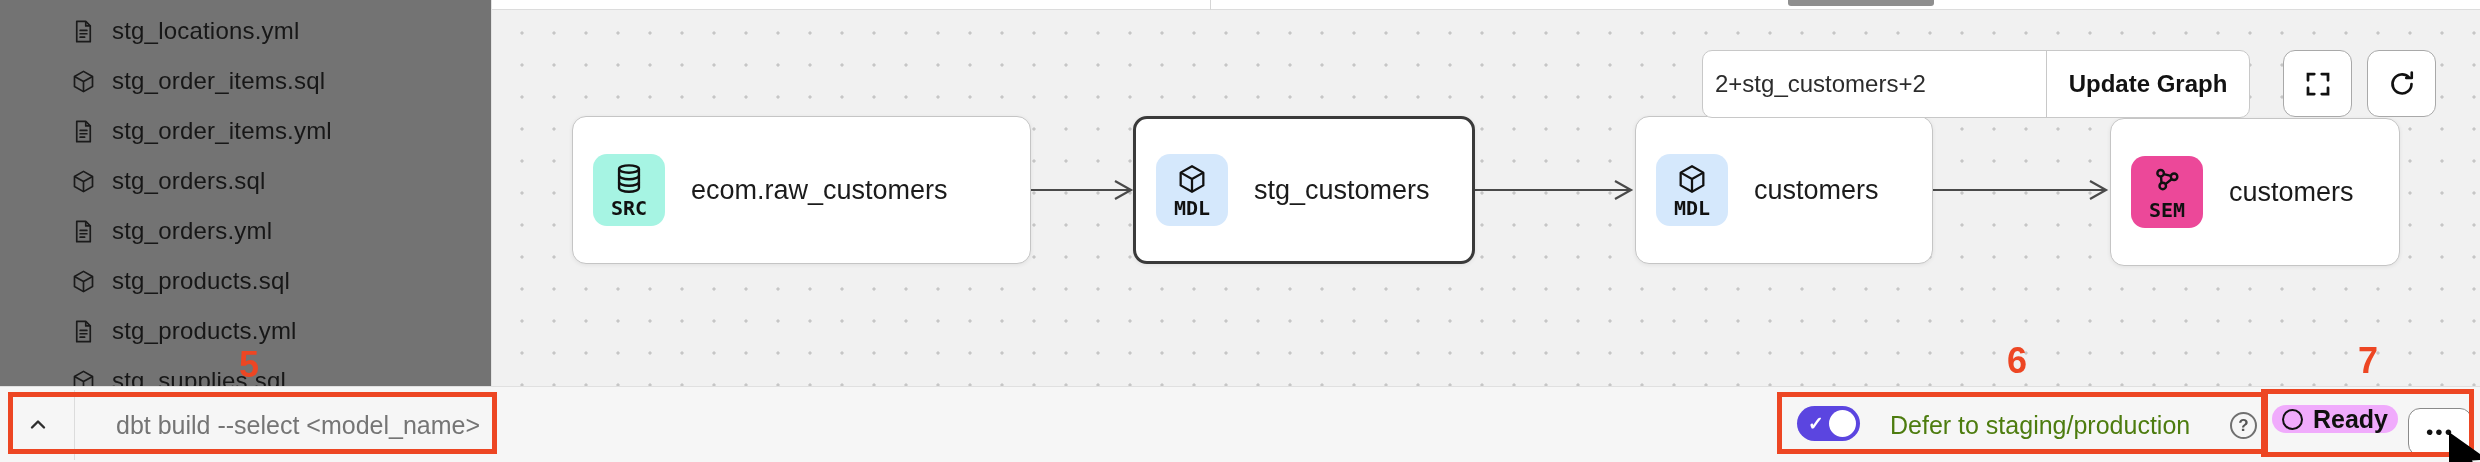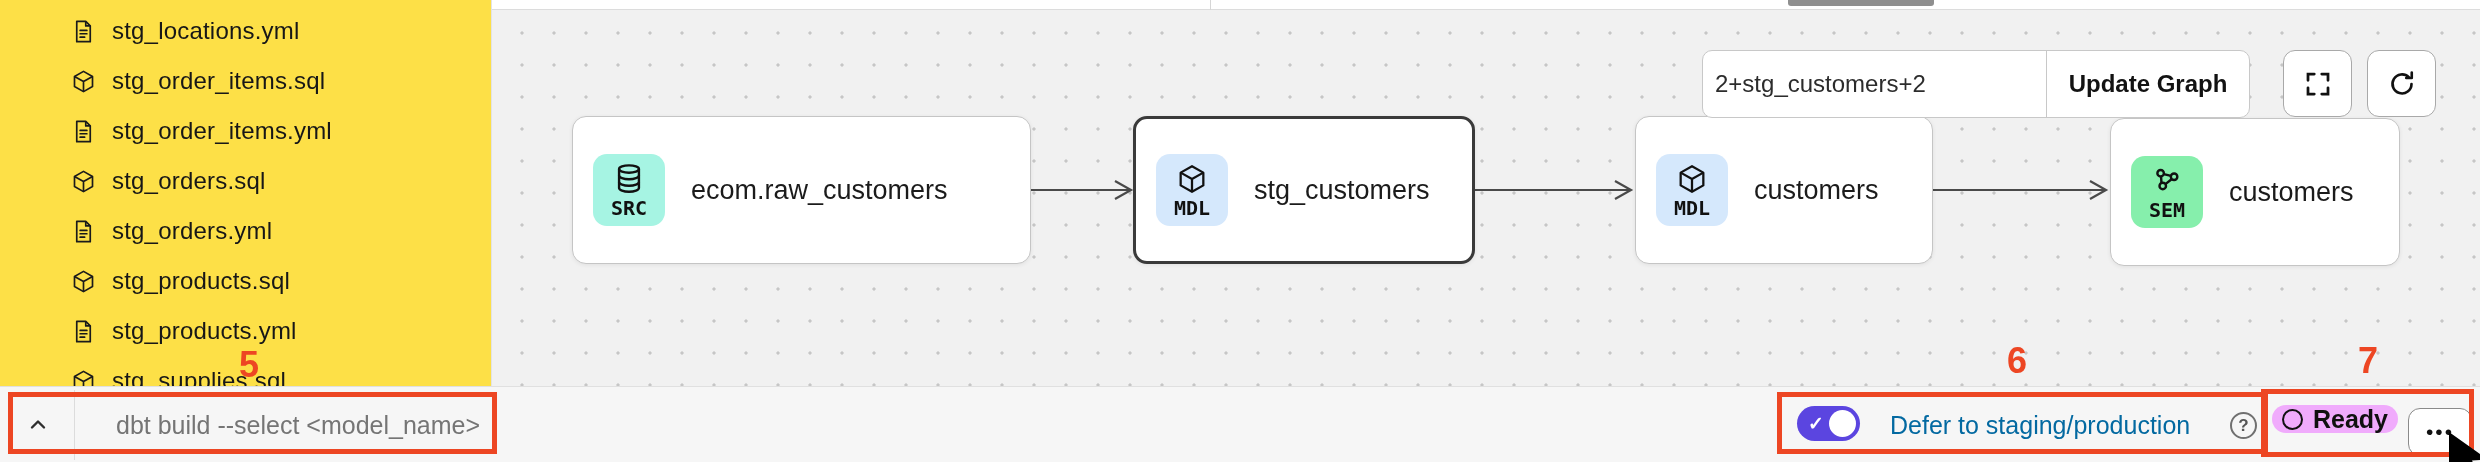--- a/index.html
+++ b/index.html
@@ -5,21 +5,21 @@
   * { margin:0; padding:0; box-sizing:border-box; }
   html,body { width:2480px; height:462px; }
   body {
     position:relative; overflow:hidden; background:#fff;
     font-family:"Liberation Sans", sans-serif; color:#1a1a1a;
   }
 
   
   .sidebar {
     position:absolute; left:0; top:0; width:492px; height:386px;
-    background:#fde047; border-right:1px solid #e3e3e3; z-index:2;
+    background:#737373; border-right:1px solid #e3e3e3; z-index:2;
   }
   .side-item {
     position:absolute; left:0; width:100%; height:50px;
     display:flex; align-items:center; padding-left:68px; cursor:pointer;
   }
   .side-item .fic { width:30px; height:30px; display:flex; align-items:center; justify-content:center; flex:0 0 30px; }
   .side-item .fic svg { width:27px; height:27px; }
   .side-item .flabel { margin-left:14px; font-size:24px; font-weight:500; color:#171717; letter-spacing:0.2px; }
 
   
@@ -109,21 +109,21 @@
   }
   .defer-toggle .tick {
     position:absolute; left:11px; top:6px; color:#fff; font-size:19px; font-weight:700;
   }
   .defer-toggle .knob {
     position:absolute; right:4px; top:4px; width:27px; height:27px;
     border-radius:50%; background:#fff;
   }
   .defer-label {
     position:absolute; left:1890px; top:0; height:76px; line-height:76px;
-    font-size:25px; font-weight:500; color:#0369a1;
+    font-size:25px; font-weight:500; color:#4d7c0f;
   }
   .help-icon {
     position:absolute; left:2230px; top:25px; width:27px; height:27px;
     border:2px solid #707070; border-radius:50%; color:#555;
     font-size:17px; font-weight:700; text-align:center; line-height:23px; cursor:pointer;
   }
   .ready-pill {
     position:absolute; left:2272px; top:18px; width:126px; height:28px;
     background:#f0abfc; border-radius:16px; border:none; cursor:pointer;
     display:flex; align-items:center; justify-content:center; gap:10px;
@@ -286,21 +286,21 @@
       <svg viewBox="0 0 24 24" fill="none" stroke="#111" stroke-width="1.6" stroke-linejoin="round">
           <path d="M12 3l8 4.5v9L12 21l-8-4.5v-9z"></path>
           <path d="M4 7.5L12 12l8-4.5M12 12v9"></path>
         </svg>
       <span class="btype">MDL</span>
     </div>
     <span class="nlabel">customers</span>
   </div>
 
   <div class="node" style="left:1618px; top:118px; width:290px;">
-    <div class="badge" style="background-color: #86efac;">
+    <div class="badge" style="background-color: #ec4899;">
       <svg viewBox="0 0 24 24" fill="none" stroke="#111" stroke-width="1.7">
           <circle cx="7.5" cy="6.5" r="2.3"></circle>
           <circle cx="17" cy="9" r="2.3"></circle>
           <circle cx="9" cy="15.5" r="2.3"></circle>
           <path d="M9.7 7.1l5.1 1.3M8.1 13.3l-0.3-4.5M10.9 14.2l4.3-3.4"></path>
         </svg>
       <span class="btype">SEM</span>
     </div>
     <span class="nlabel">customers</span>
   </div>

